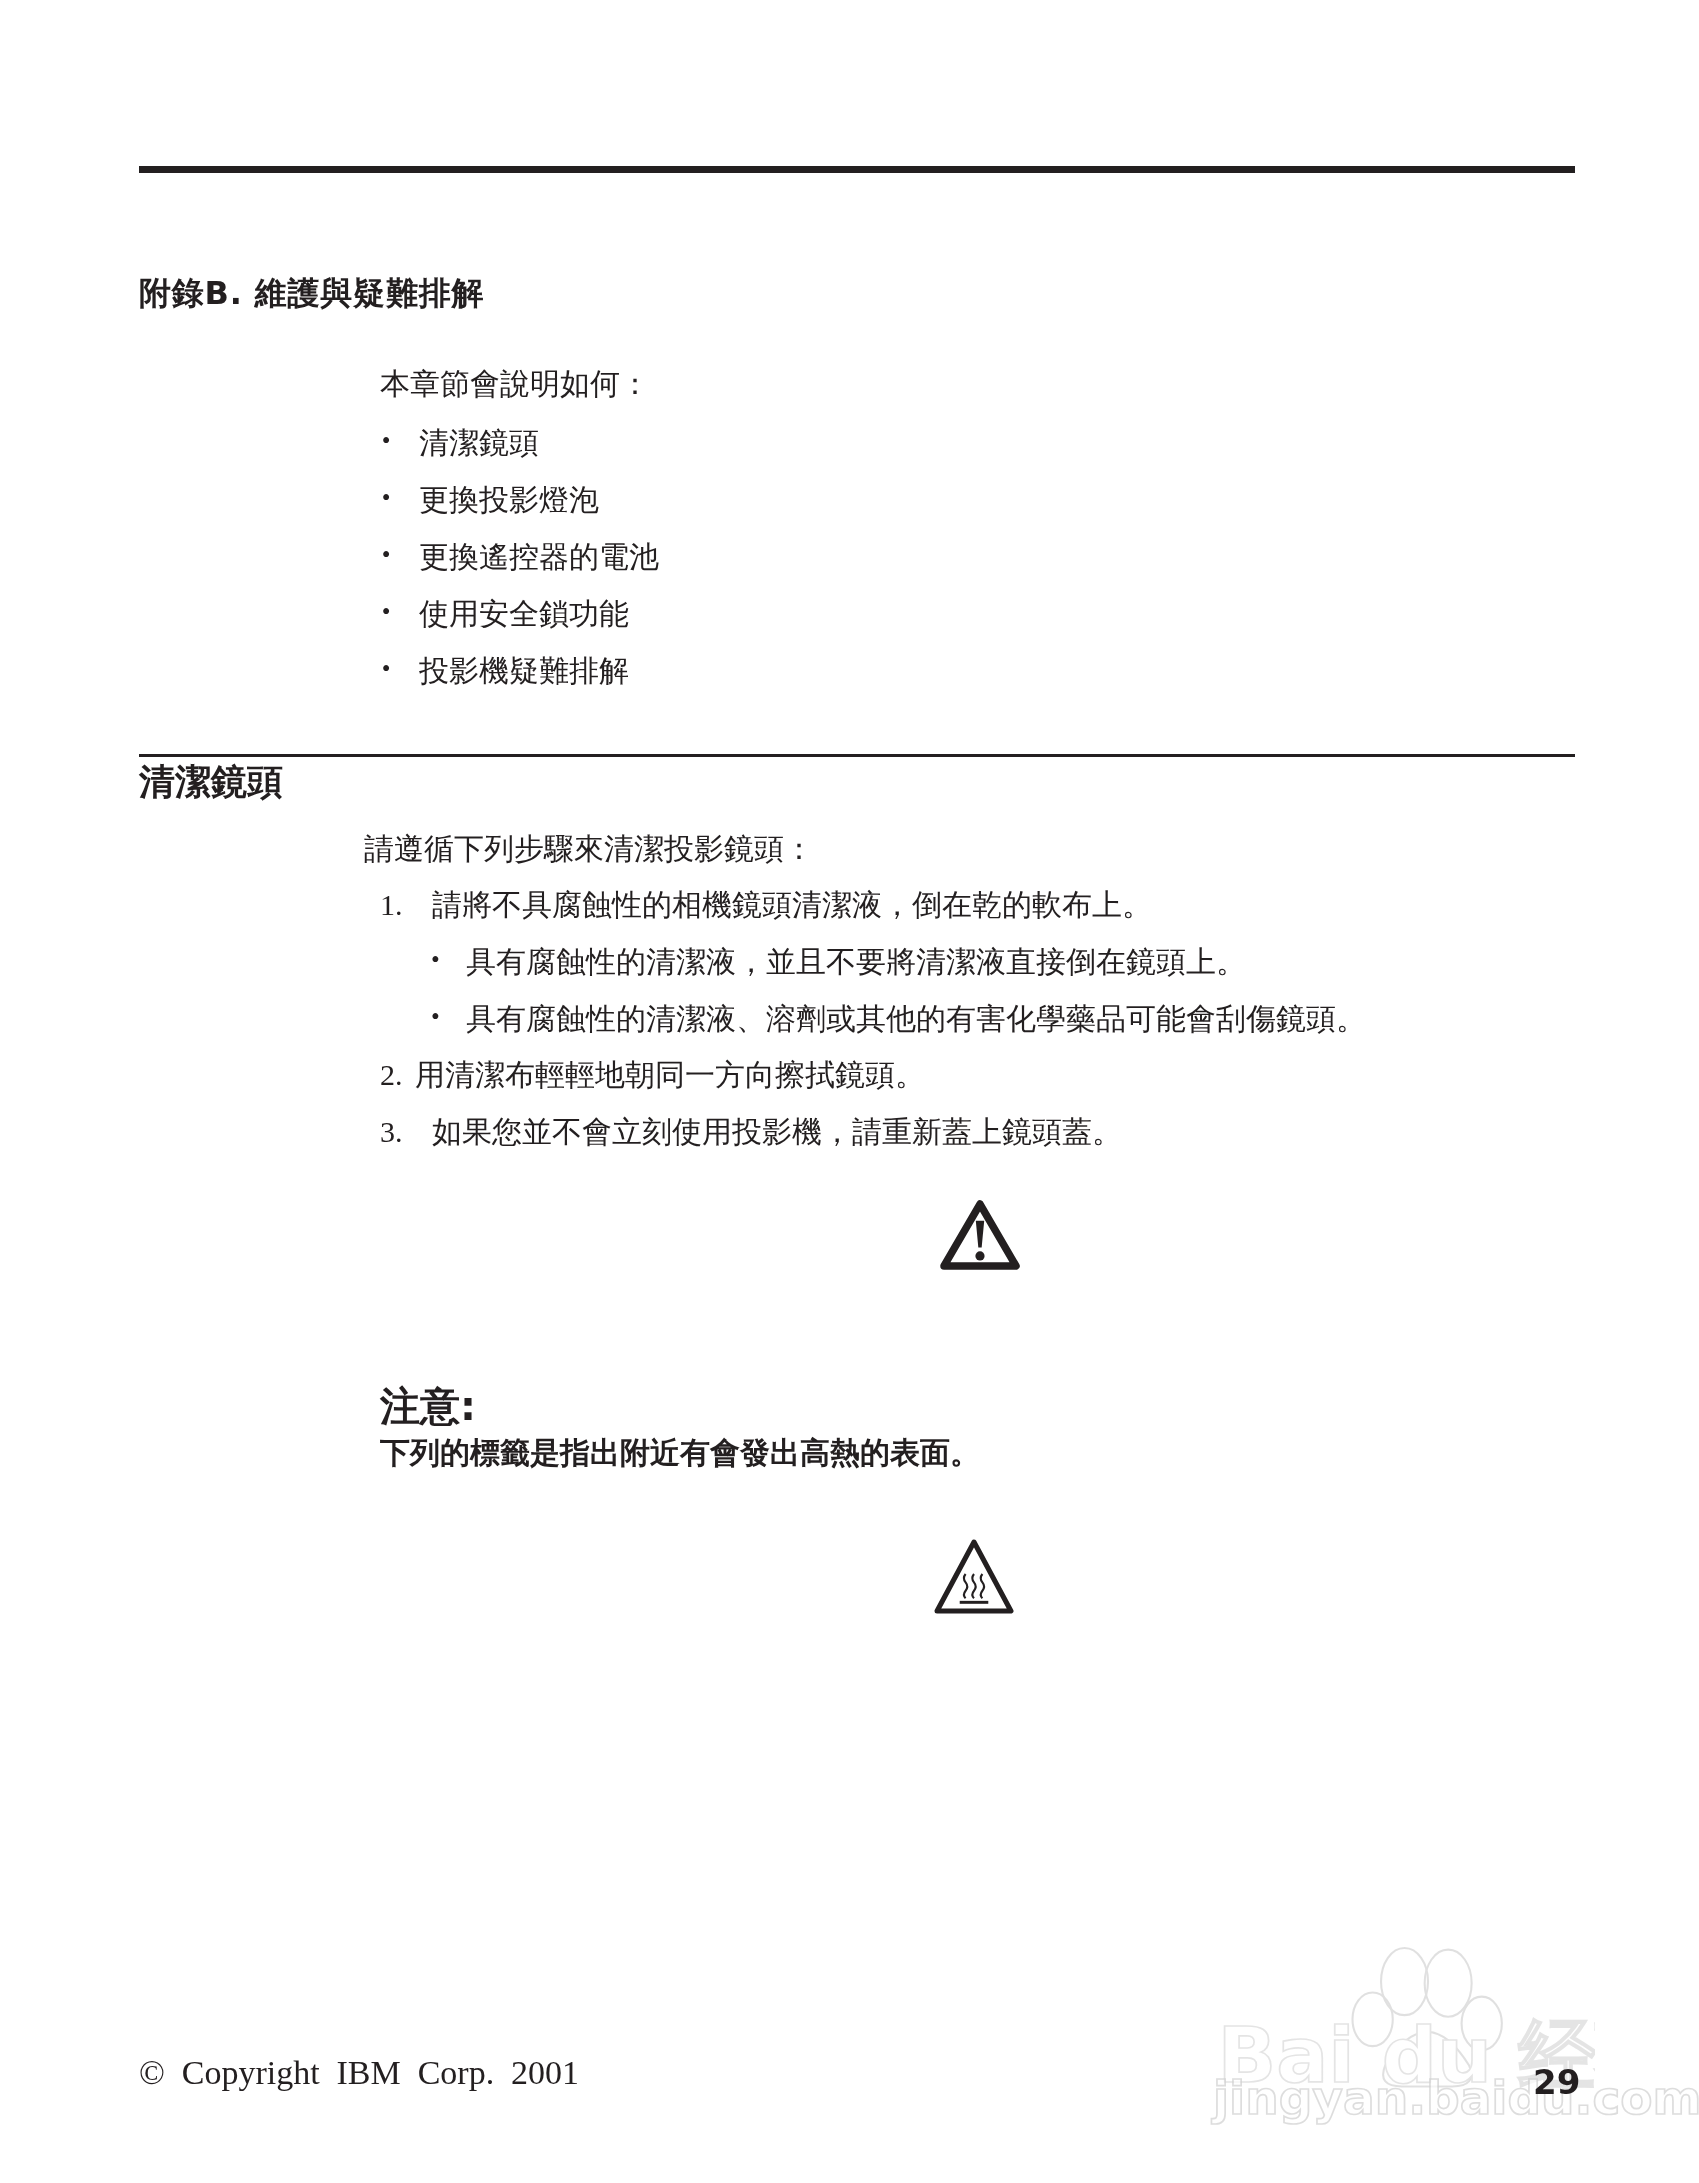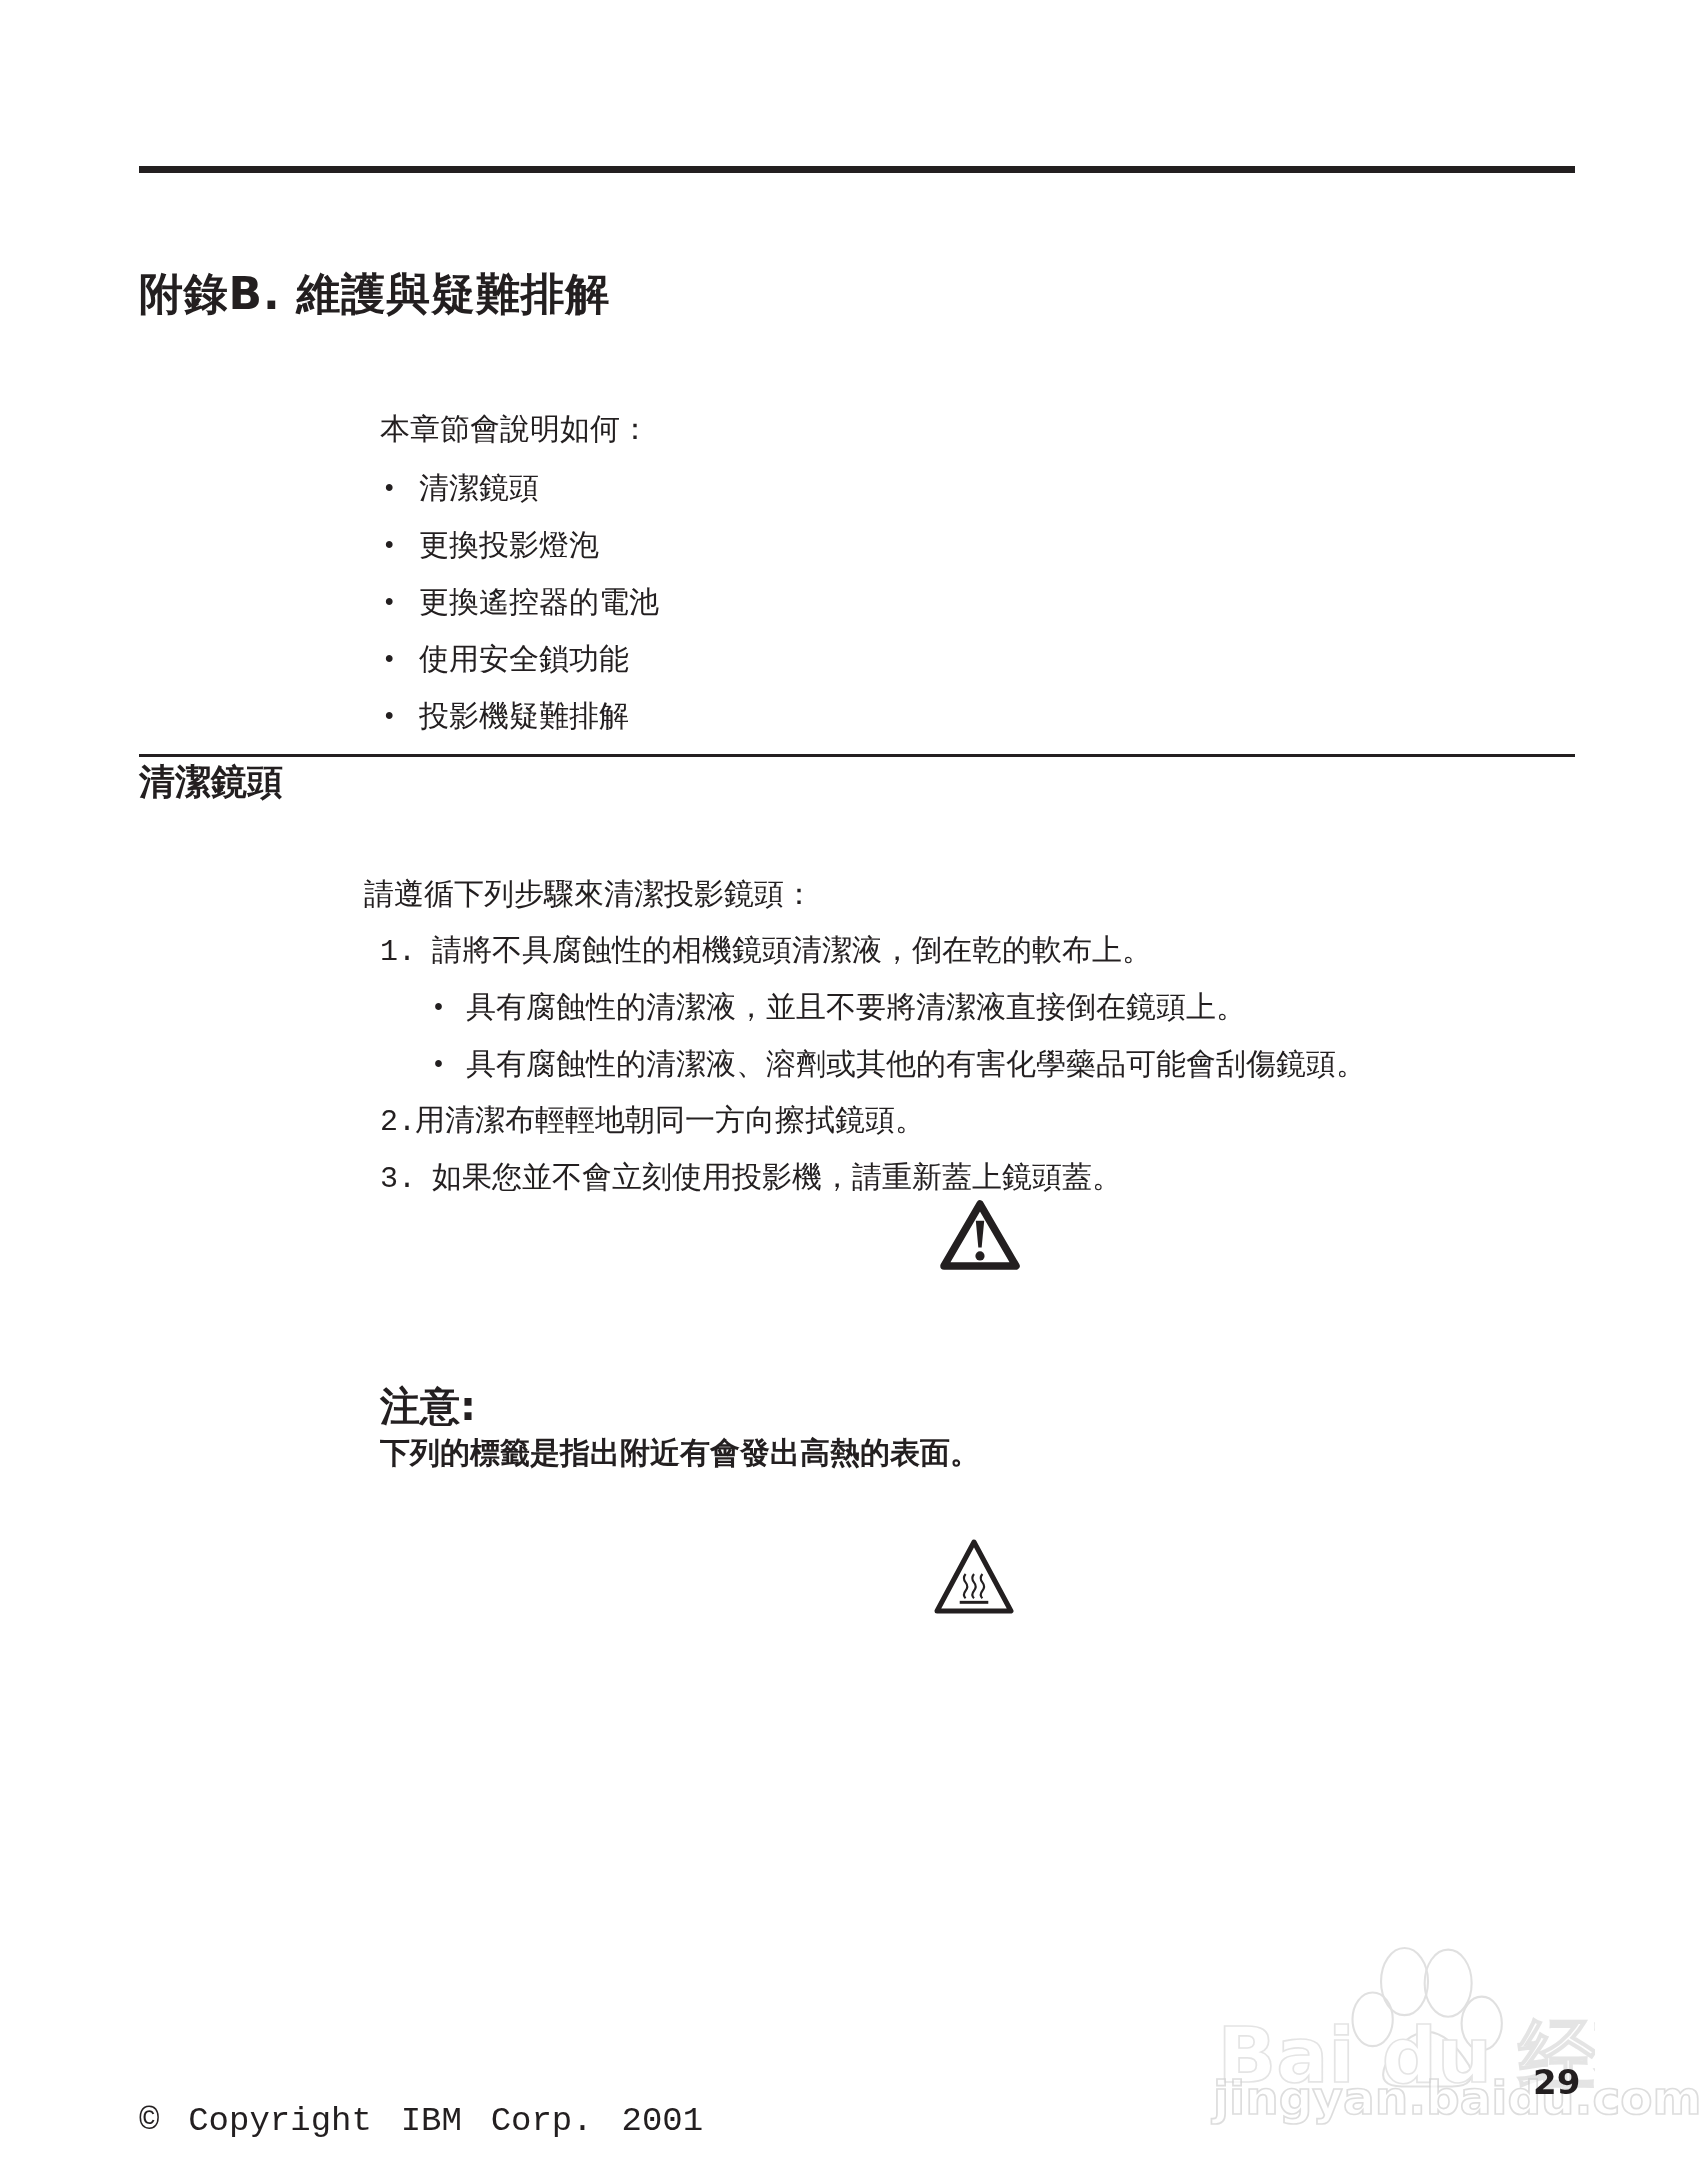--- a/index.html
+++ b/index.html
@@ -1,22 +1,22 @@
 <!DOCTYPE html>
 <html style="font-size:13.4px"><head>
 <meta charset="utf-8">
 <style>
   html, body { margin:0; padding:0; background:#ffffff; }
   body { width:1700px; height:2183px; position:relative; overflow:hidden; color:#231f20; }
   .abs { position:absolute; }
-  .serif { font-family: Liberation Mono, monospace; margin-top: 48px; }
+  .serif { font-family: Liberation Serif, serif; }
   .sans { font-family: "DejaVu Sans", "Liberation Sans", sans-serif; }
   .top-rule { left:139px; top:166px; width:1436px; height:6.7px; background:#231f20; }
   .sec-rule { left:139px; top:754px; width:1436px; height:2.5px; background:#231f20; }
-  .chapter-title { left:139px; top:265px; font-size:44px; font-weight:bold; line-height:57px; white-space:nowrap; letter-spacing:0.8px; }
+  .chapter-title { left:139px; top:265px; font-size:32px; font-weight:bold; line-height:57px; white-space:nowrap; letter-spacing:0.8px; }
   .section-title { left:139px; top:757px; font-size:36px; font-weight:bold; line-height:50px; white-space:nowrap; }
   .line { font-size:30px; line-height:37px; white-space:nowrap; }
   .bullet { font-size:25px; }
   .note-label { left:380px; top:1388px; font-size:40px; font-weight:bold; line-height:37px; }
   .note-text { left:380px; top:1434px; font-size:30px; font-weight:bold; line-height:37px; white-space:nowrap; }
   .footer { left:139px; top:2056px; font-size:34px; line-height:34px; white-space:nowrap; word-spacing:8.4px; }
   .page-num { left:1533px; top:2062px; font-size:34px; font-weight:bold; line-height:40px; }
   .watermark { left:1209px; top:1931px; width:386px; height:185px; opacity:0.55; }
 </style>
 </head>

